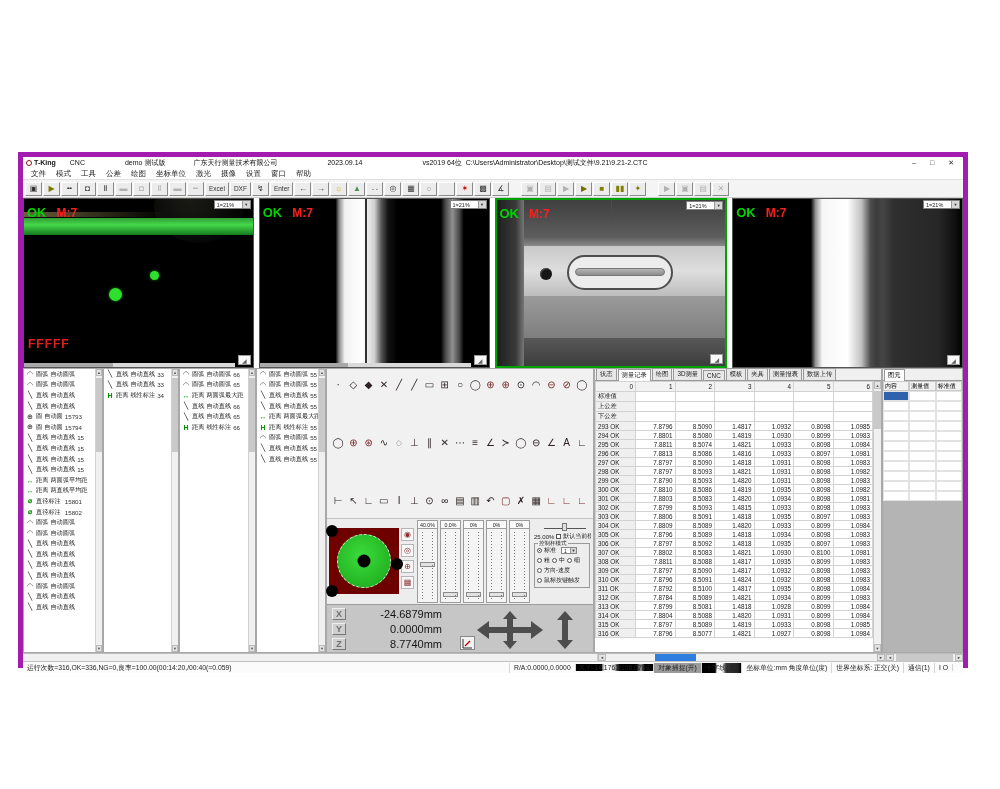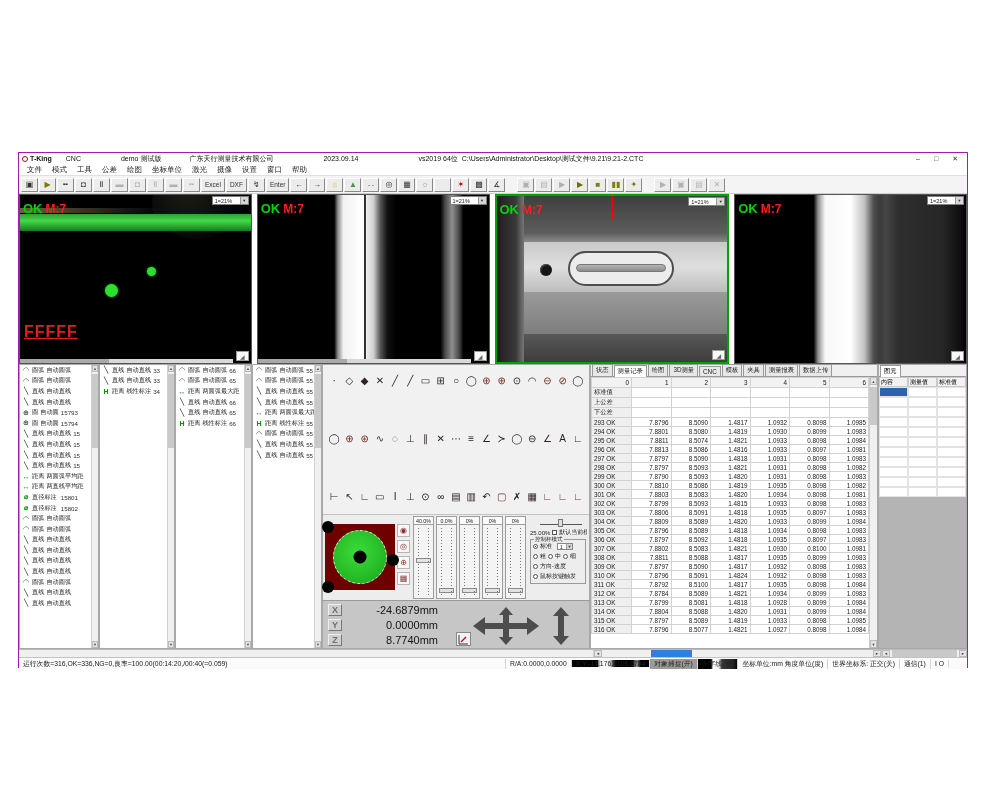--- a/index.html
+++ b/index.html
@@ -1,17 +1,17 @@
 <!DOCTYPE html>
 <html><head>
 <meta charset="utf-8">
 <style>
   * { box-sizing: border-box; margin:0; padding:0; font-family:"Liberation Sans", sans-serif; }
   html,body { width:1000px; height:789px; background:#fff; overflow:hidden; position:relative; }
-  .win { position:absolute; left:18px; top:152px; width:950px; height:516px; border:1px solid #a21caf; background:#f0f0f0; display:flex; flex-direction:column; }
+  .win { position:absolute; left:18px; top:152px; width:950px; height:516px; border:5px solid #a21caf; background:#f0f0f0; display:flex; flex-direction:column; }
 
   
   .titlebar { height:11px; background:#fff; display:flex; align-items:center; font-size:7px; color:#111; padding:0 3px; flex:0 0 auto; }
   .logo { width:6px; height:6px; border:1.5px solid #8b1a1a; border-radius:50%; margin-right:2px; flex:0 0 auto;}
   .titlebar span { white-space:nowrap; }
   .t-app { font-weight:bold; }
   .t-cnc { margin-left:14px; }
   .t-demo { margin-left:40px; }
   .t-co { margin-left:28px; }
   .t-date { margin-left:50px; }
@@ -28,37 +28,37 @@
   .tbtn { height:14px; min-width:17px; background:#ececec; border:1px solid; border-color:#ffffff #8a8a8a #8a8a8a #ffffff; display:flex; align-items:center; justify-content:center; font-size:8px; color:#333; }
   .tbtn.txt { font-size:6.5px; padding:0 3px; }
   .tbtn.dis { color:#b0b0b0; }
   .tgap { width:10px; height:14px; }
 
   
   .cams { height:170px; display:flex; gap:5px; background:#fff; flex:0 0 auto; }
   .cam { flex:1 1 0; position:relative; background:#000; border:1px solid #555; overflow:hidden; }
   .cam.sel { border:2px solid #00a400; }
   .scene { position:absolute; inset:0; }
-  .cam-label { position:absolute; top:0; left:3px; z-index:5; display:flex; gap:3px; align-items:baseline;}
+  .cam-label { position:absolute; top:0; left:3px; z-index:5; display:flex; gap:10px; align-items:baseline;}
   .ok { color:#00d400; font-size:13px; font-weight:bold; }
   .mm { color:#ff1d1d; font-size:12px; font-weight:bold;margin-top:7px; }
   .zoombox { position:absolute; top:1px; right:2px; z-index:5; width:37px; height:9px; background:#fff; border:1px solid #808080; display:flex; align-items:center; justify-content:space-between; font-size:5.5px; color:#222; padding-left:2px;}
   .za { width:8px; height:100%; background:#d6d6d6; border-left:1px solid #999; font-size:4px; display:flex; align-items:center; justify-content:center; color:#333;}
   .rsz { position:absolute; bottom:2px; right:2px; z-index:5; width:13px; height:10px; background:#f8f8f8; border:1px solid #9a9a9a; font-size:6px; color:#666; display:flex; align-items:center; justify-content:center;}
   .cam-hscroll { position:absolute; left:0; bottom:0; height:4px; right:18px; background:#d9d9d9; z-index:4;}
   .cam-hscroll .thumb { position:absolute; left:0; top:0; bottom:0; width:42%; background:#a9a9a9; }
 
   
   .s1 .c1-streak { position:absolute; top:13px; left:0; width:62%; height:5px; background:linear-gradient(90deg, rgba(210,190,130,.5), rgba(120,110,60,.25) 70%, transparent); }
   .s1 .c1-band { position:absolute; top:19px; left:0; right:0; height:17px; background:linear-gradient(180deg,#2f9e35,#45d84a 40%,#157a1e); filter:blur(.4px); }
   .s1 .c1-sphere { position:absolute; top:-28px; right:4%; width:90px; height:72px; border-radius:50%; background:radial-gradient(circle at 40% 35%, #1c1c16, #050505 70%); }
   .s1 .c1-dot { position:absolute; border-radius:50%; background:#2ee02e; box-shadow:0 0 3px #1a8a1a;}
   .s1 .c1-dot.a { width:13px; height:13px; left:37%; top:53%; }
   .s1 .c1-dot.b { width:9px; height:9px; left:55%; top:43%; }
-  .s1 .c1-overlay { position:absolute; left:4px; bottom:22px; color:#e02020; font-size:16px; font-weight:bold; letter-spacing:1px;text-decoration:underline; }
+  .s1 .c1-overlay { position:absolute; left:4px; bottom:16px; color:#e02020; font-size:12px; font-weight:bold; letter-spacing:1px; }
 
   
   .s2 { background:linear-gradient(90deg,#000 0%,#000 33%,#888 34.5%,#f2f2f2 37%,#fff 45%,#cfcfcf 50%,#555 53%,#111 56%,#000 60%,#000 79%,#4a4a4a 81%,#909090 84%,#4a4a4a 87%,#000 89%,#000 100%); }
   .s2 .c2-line { position:absolute; top:0; bottom:0; left:46%; width:2px; background:#333; }
 
   
   .s3 { background:#9b9b9b; }
   .s3 .c3-left { position:absolute; top:0; bottom:0; left:0; width:12%; background:linear-gradient(90deg,#1f1f1f,#3a3a3a 70%,#777); }
   .s3 .c3-top { position:absolute; top:0; left:10%; right:0; height:28%; background:linear-gradient(180deg,#3f3f3f,#5d5d5d 80%,#8a8a8a); }
   .s3 .c3-mid { position:absolute; top:28%; left:10%; right:0; height:30%; background:linear-gradient(180deg,#c9c9c9,#dedede 50%,#bdbdbd); }

